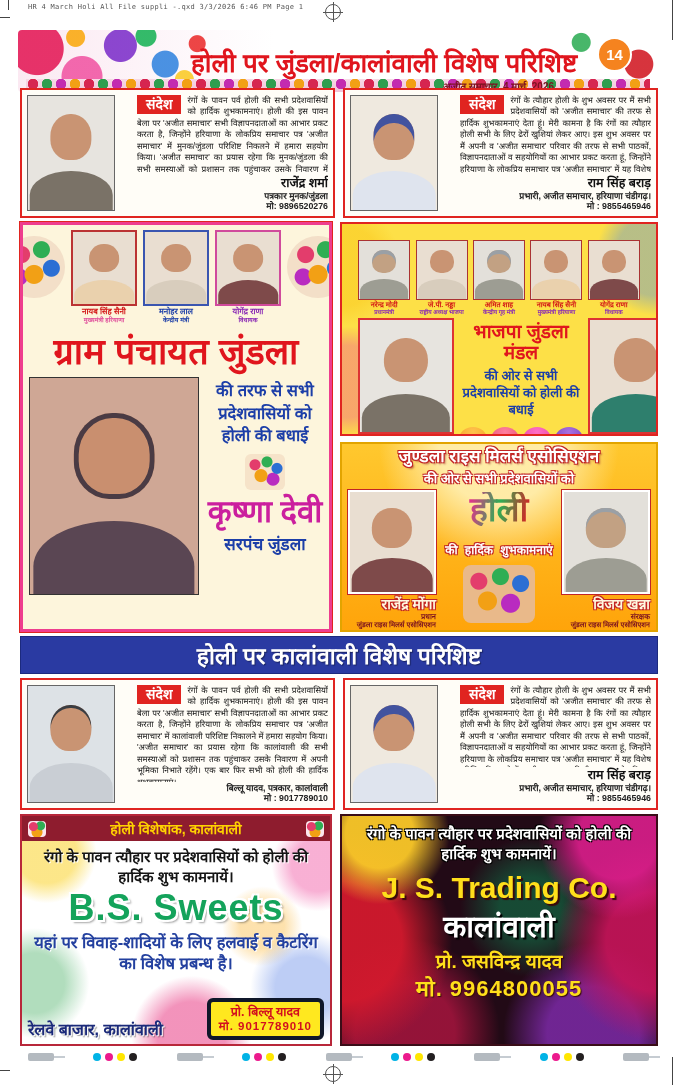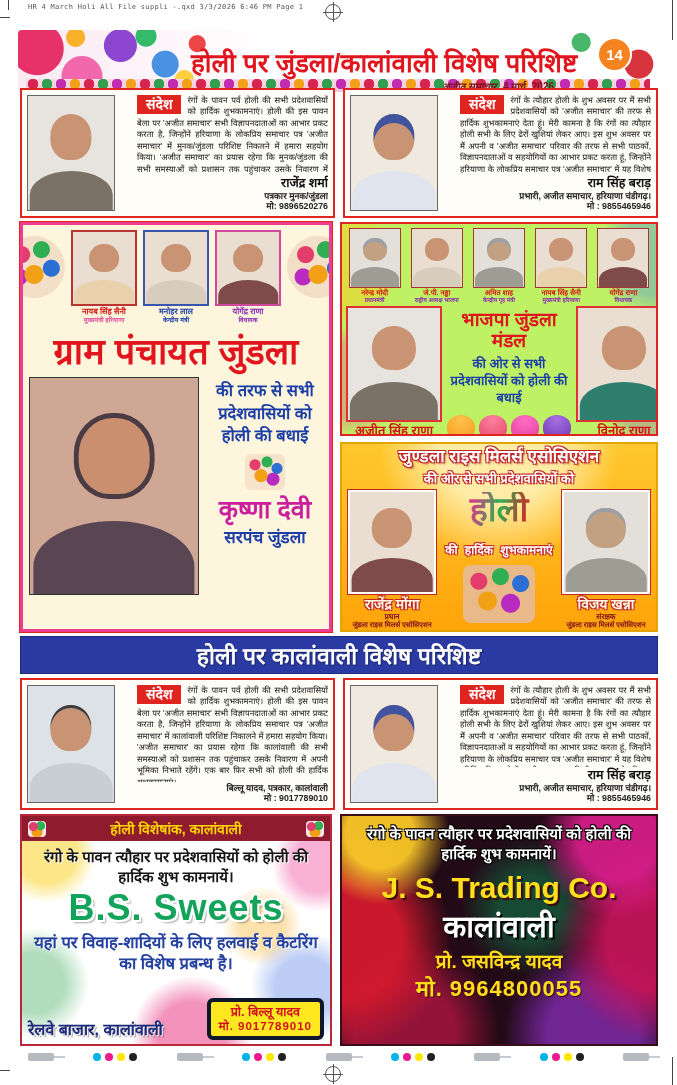--- a/index.html
+++ b/index.html
@@ -105,24 +105,24 @@
   .gram-photo{width:168px;height:216px;flex:none;border:1px solid #333;background:#eee;}
   .gram-right{flex:1;text-align:center;padding-top:2px;}
   .gram-greeting{font-size:16.5px;font-weight:800;color:var(--text-blue,#1c3ea8);line-height:1.35;}
   .holi-pots-icon{width:40px;height:36px;margin:8px auto 6px;border-radius:6px;background:
     radial-gradient(circle at 25% 30%,#e33d6c 0 5px,transparent 6px),
     radial-gradient(circle at 55% 22%,#2fae54 0 5px,transparent 6px),
     radial-gradient(circle at 80% 40%,#2b6fd4 0 5px,transparent 6px),
     radial-gradient(circle at 40% 60%,#f2a015 0 6px,transparent 7px),
     radial-gradient(circle at 70% 70%,#b92bc0 0 6px,transparent 7px),
     #f6e3c9;}
-  .gram-name{font-size:25px;font-weight:800;color:var(--magenta,#cb1f9e);line-height:1.05;}
+  .gram-name{font-size:31px;font-weight:800;color:var(--magenta,#cb1f9e);line-height:1.05;}
   .gram-role{font-size:17px;font-weight:800;color:var(--text-blue,#1c3ea8);margin-top:3px;}
 
-  .bjp-ad{position:absolute;left:320px;top:0;width:318px;height:214px;box-sizing:border-box;border:2px solid var(--accent-red,#e02420);background:#bef264;padding:4px;overflow:hidden;}
+  .bjp-ad{position:absolute;left:320px;top:0;width:318px;height:214px;box-sizing:border-box;border:2px solid var(--accent-red,#e02420);background:#fde047;padding:16px;overflow:hidden;}
   .bjp-splash{position:absolute;inset:0;pointer-events:none;background:
     radial-gradient(circle at 0% 20%,rgba(250,200,30,.5) 0 40px,transparent 60px),
     radial-gradient(circle at 2% 75%,rgba(240,80,160,.4) 0 36px,transparent 55px),
     radial-gradient(circle at 100% 15%,rgba(80,140,230,.4) 0 40px,transparent 60px),
     radial-gradient(circle at 100% 80%,rgba(160,60,200,.3) 0 40px,transparent 60px);}
   .bjp-top{position:relative;display:flex;justify-content:center;gap:5px;}
   .bjp-leader{width:58px;text-align:center;}
   .bjp-leader-photo{width:50px;height:58px;margin:0 auto;border:1px solid #a33;background:#fff;}
   .bjp-leader-name{font-size:7.2px;font-weight:800;color:#d31717;line-height:1.05;margin-top:1px;}
   .bjp-leader-title{font-size:5.8px;font-weight:700;color:#8b2bb5;line-height:1.05;}
@@ -142,21 +142,21 @@
   .mound.m4{background:radial-gradient(circle at 50% 20%,#a86fe0,#6f3ab8);}
 
   .rice-ad{position:absolute;left:320px;top:220px;width:318px;height:190px;box-sizing:border-box;border:2px solid #e2a400;background:
     radial-gradient(circle at 50% 0%,rgba(255,240,180,.9) 0 60px,transparent 120px),
     linear-gradient(#ffc82e,#ffa40a);padding:4px 6px;text-align:center;overflow:hidden;}
   .rice-title{font-size:17px;font-weight:800;color:#fff;line-height:1.1;
     text-shadow:1px 1px 0 #c22525,-1px -1px 0 #c22525,1px -1px 0 #c22525,-1px 1px 0 #c22525,2px 2px 2px rgba(140,30,30,.55);}
   .rice-greeting{font-size:13px;font-weight:800;color:#fff;margin-top:2px;
     text-shadow:1px 1px 0 #c22525,-1px -1px 0 #c22525,1px -1px 0 #c22525,-1px 1px 0 #c22525;}
   .rice-mid{display:flex;gap:6px;align-items:flex-start;margin-top:3px;}
-  .rice-col{width:88px;flex:none;text-align:center;}
+  .rice-col{width:88px;flex:none;text-align:right;}
   .rice-photo{width:84px;height:100px;border:2px solid #fff;box-shadow:0 0 0 1px #c22525;background:#fff;margin:0 auto;}
   .rice-name{font-size:14px;font-weight:800;color:#fff8e0;margin-top:3px;line-height:1;
     text-shadow:1px 1px 0 #c22525,-1px -1px 0 #c22525,1px -1px 0 #c22525,-1px 1px 0 #c22525;}
   .rice-role{font-size:7.5px;font-weight:800;color:#7c1220;line-height:1.2;margin-top:1px;}
   .rice-org{font-size:7px;font-weight:800;color:#7c1220;line-height:1.2;}
   .rice-center{flex:1;text-align:center;}
   .rice-holi{font-size:34px;font-weight:800;line-height:1;margin-top:2px;color:#e0348a;
     background:linear-gradient(100deg,#e0348a 25%,#2fae54 50%,#d22525 75%);-webkit-background-clip:text;background-clip:text;-webkit-text-fill-color:transparent;
     text-shadow:none;}
   .rice-wish{font-size:12px;font-weight:800;color:#fff;line-height:1.25;margin-top:18px;

